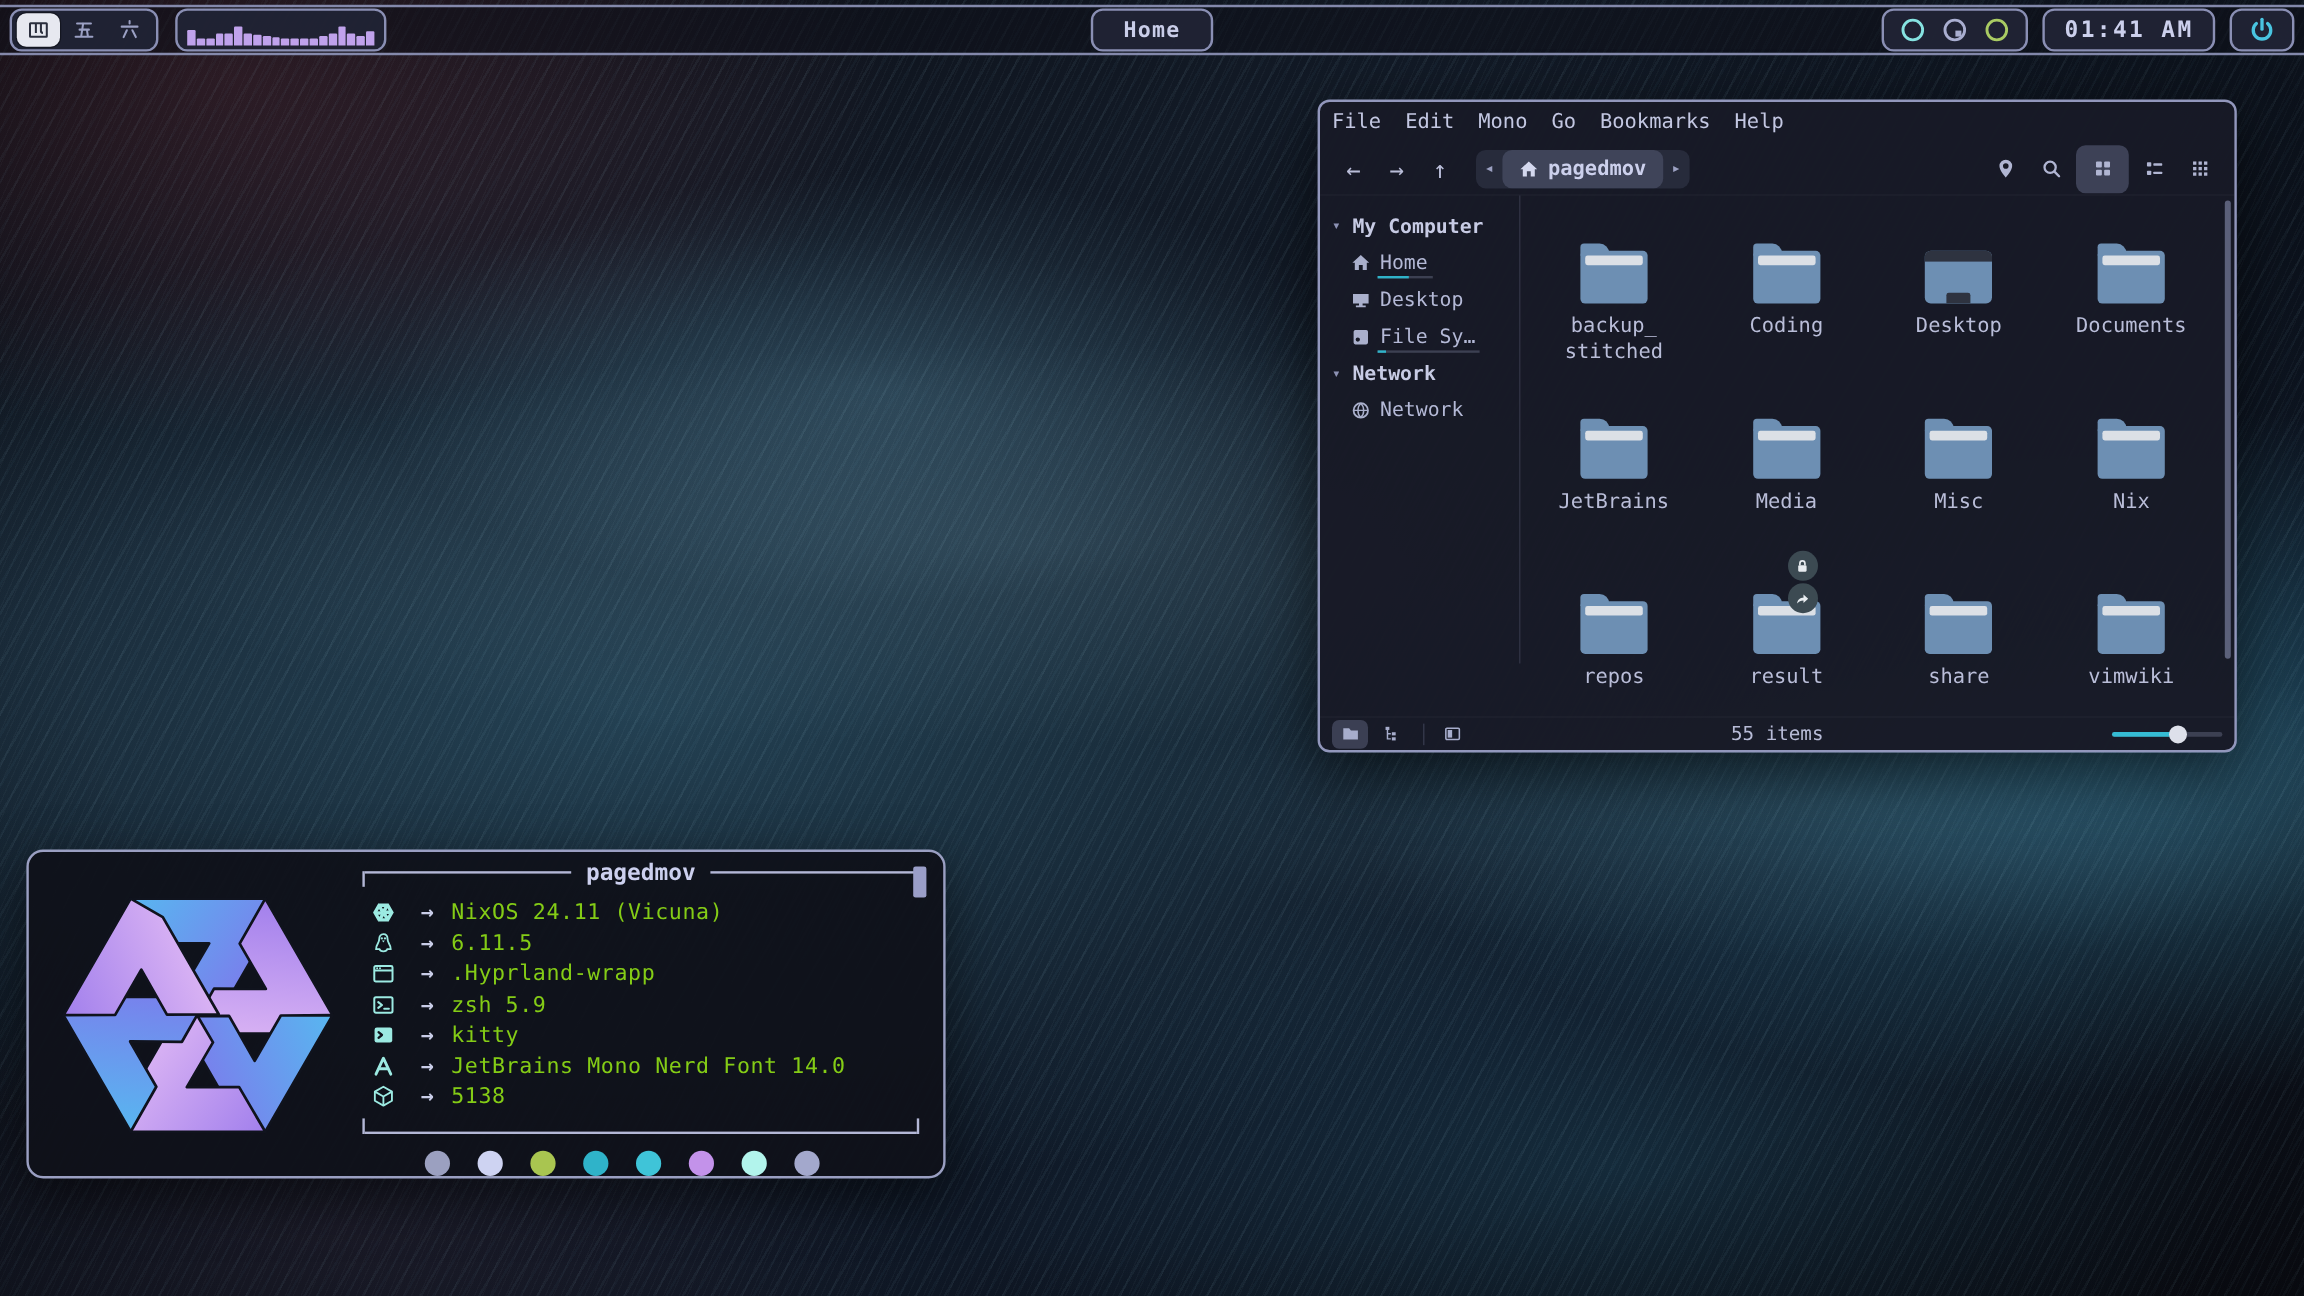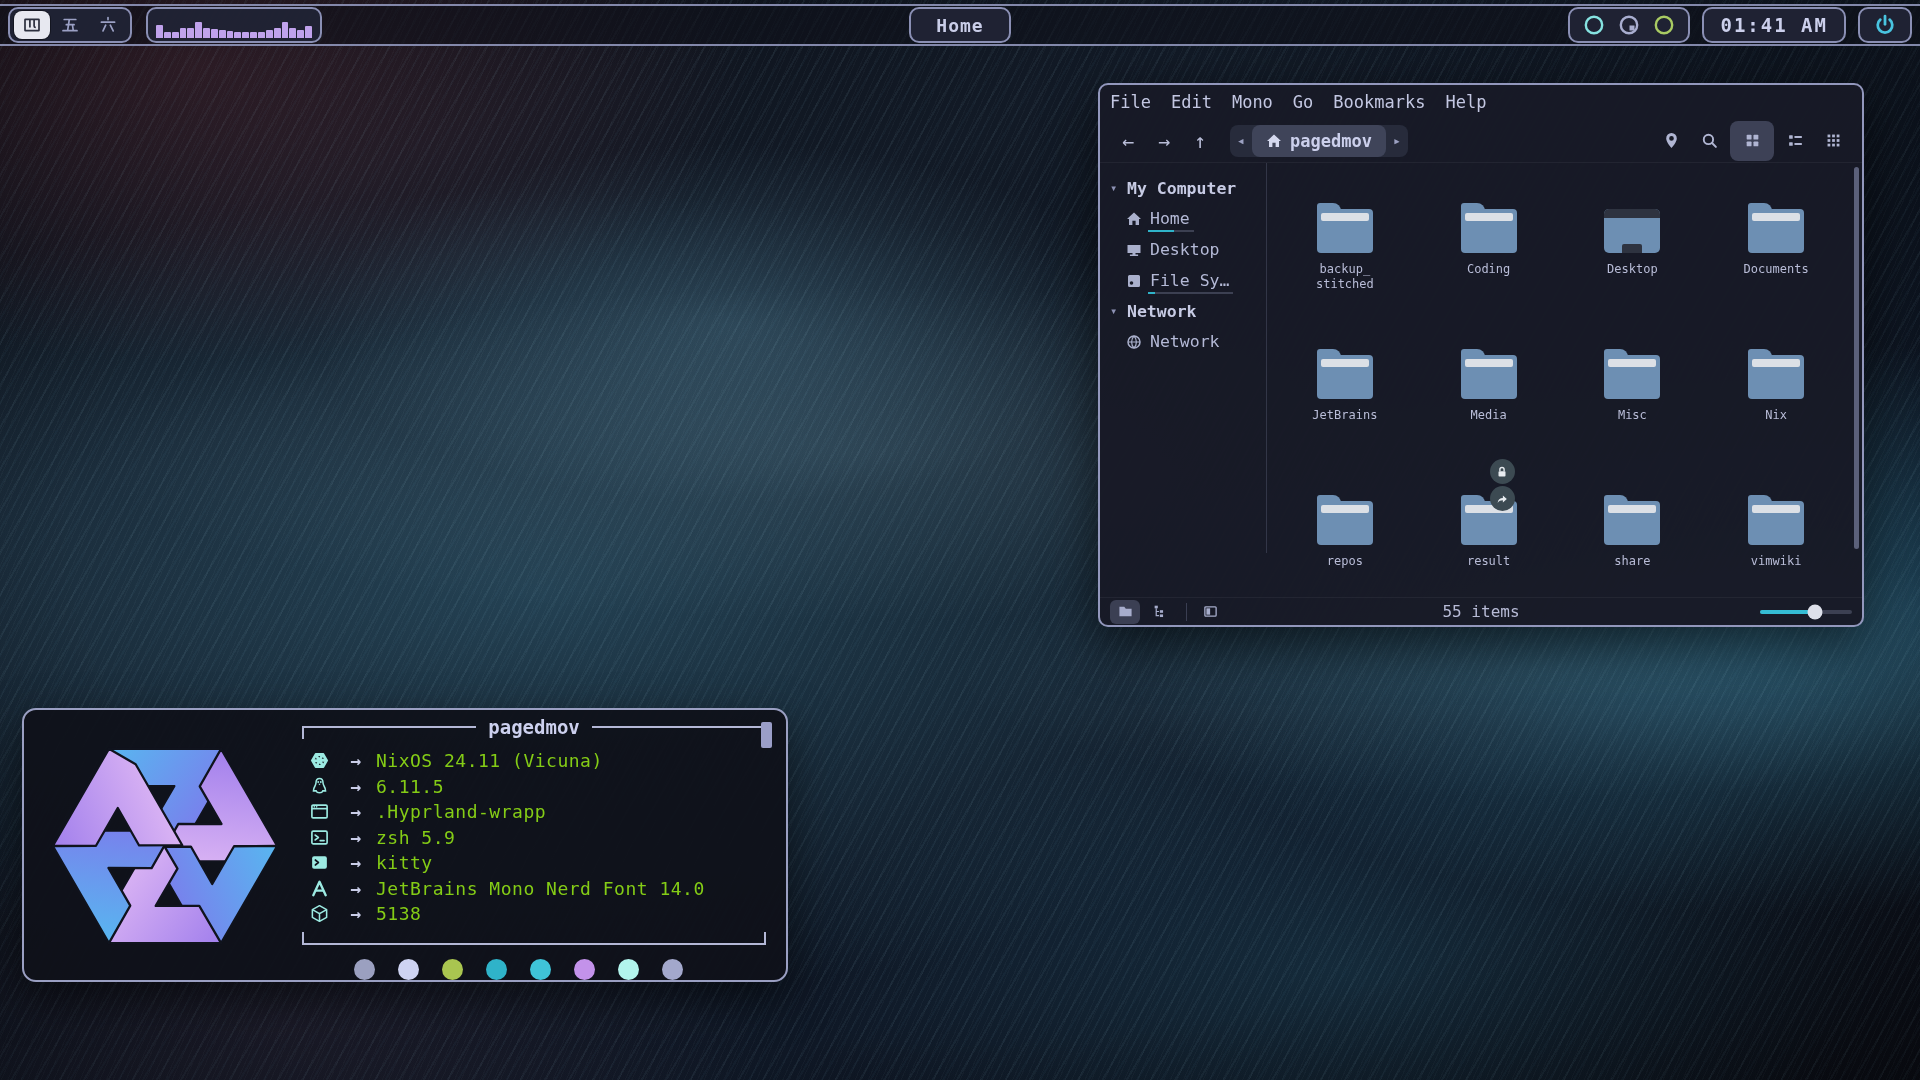--- a/index.html
+++ b/index.html
@@ -86,21 +86,21 @@
   .fi-iconwrap { height:78px; display:flex; align-items:flex-end; justify-content:center; position:relative; }
   .folder-ic { width:56px; height:44px; background:#6d8fb3; border-radius:4px; position:relative; }
   .folder-ic::before { content:""; position:absolute; top:-6px; left:0; width:24px; height:10px; background:#6d8fb3; border-radius:3px 8px 0 0; }
   .folder-ic::after { content:""; position:absolute; top:4px; left:4px; right:4px; height:8px; background:#dce0e6; border-radius:2px; }
   .desktop-ic { width:56px; height:44px; background:#6d8fb3; border-radius:5px; position:relative; overflow:hidden; }
   .desktop-ic::before { content:""; position:absolute; top:0; left:0; right:0; height:9px; background:#2e3340; }
   .desktop-ic::after { content:""; position:absolute; bottom:0; left:50%; transform:translateX(-50%); width:20px; height:9px; background:#2e3340; border-radius:2px 2px 0 0; }
   .emblems { position:absolute; right:2px; top:-8px; display:flex; flex-direction:column; gap:2px; }
   .emblem { width:25px; height:25px; border-radius:50%; background:#3c4a52; display:flex; align-items:center; justify-content:center; color:#e8ecf0; }
   .emblem svg { width:14px; height:14px; display:block; }
-  .fi-label { margin-top:9px; font-size:12px; color:#b9bdd8; text-align:center; line-height:1.25; white-space:pre-line; max-width:140px; }
+  .fi-label { margin-top:9px; font-size:17px; color:#b9bdd8; text-align:center; line-height:1.25; white-space:pre-line; max-width:140px; }
   .fm-scrollbar { position:absolute; right:3px; top:4px; bottom:4px; width:5px; background:rgba(148,154,192,0.55); border-radius:3px; }
   .fm-statusbar { height:28px; flex:none; border-top:1px solid rgba(255,255,255,0.05); display:flex; align-items:center; padding:0 10px; position:relative;margin-top:44px; }
   .st-btn { width:30px; height:24px; border-radius:6px; display:flex; align-items:center; justify-content:center; color:#a7adcc; margin-right:4px; }
   .st-btn.active { background:#3b3f53; }
   .st-btn svg { width:15px; height:15px; display:block; }
   .st-sep { width:1px; height:18px; background:#3a3e52; margin:0 8px; }
   .st-items { position:absolute; left:0; right:0; text-align:center; font-size:16px; color:#b7bbd6; pointer-events:none; }
   .st-slider { margin-left:auto; width:92px; height:16px; display:flex; align-items:center; position:relative; }
   .st-track { width:100%; height:4px; border-radius:2px; background:#3c4052; position:relative; overflow:visible; }
   .st-fill { position:absolute; left:0; top:0; bottom:0; background:#35bcd4; border-radius:2px; }

